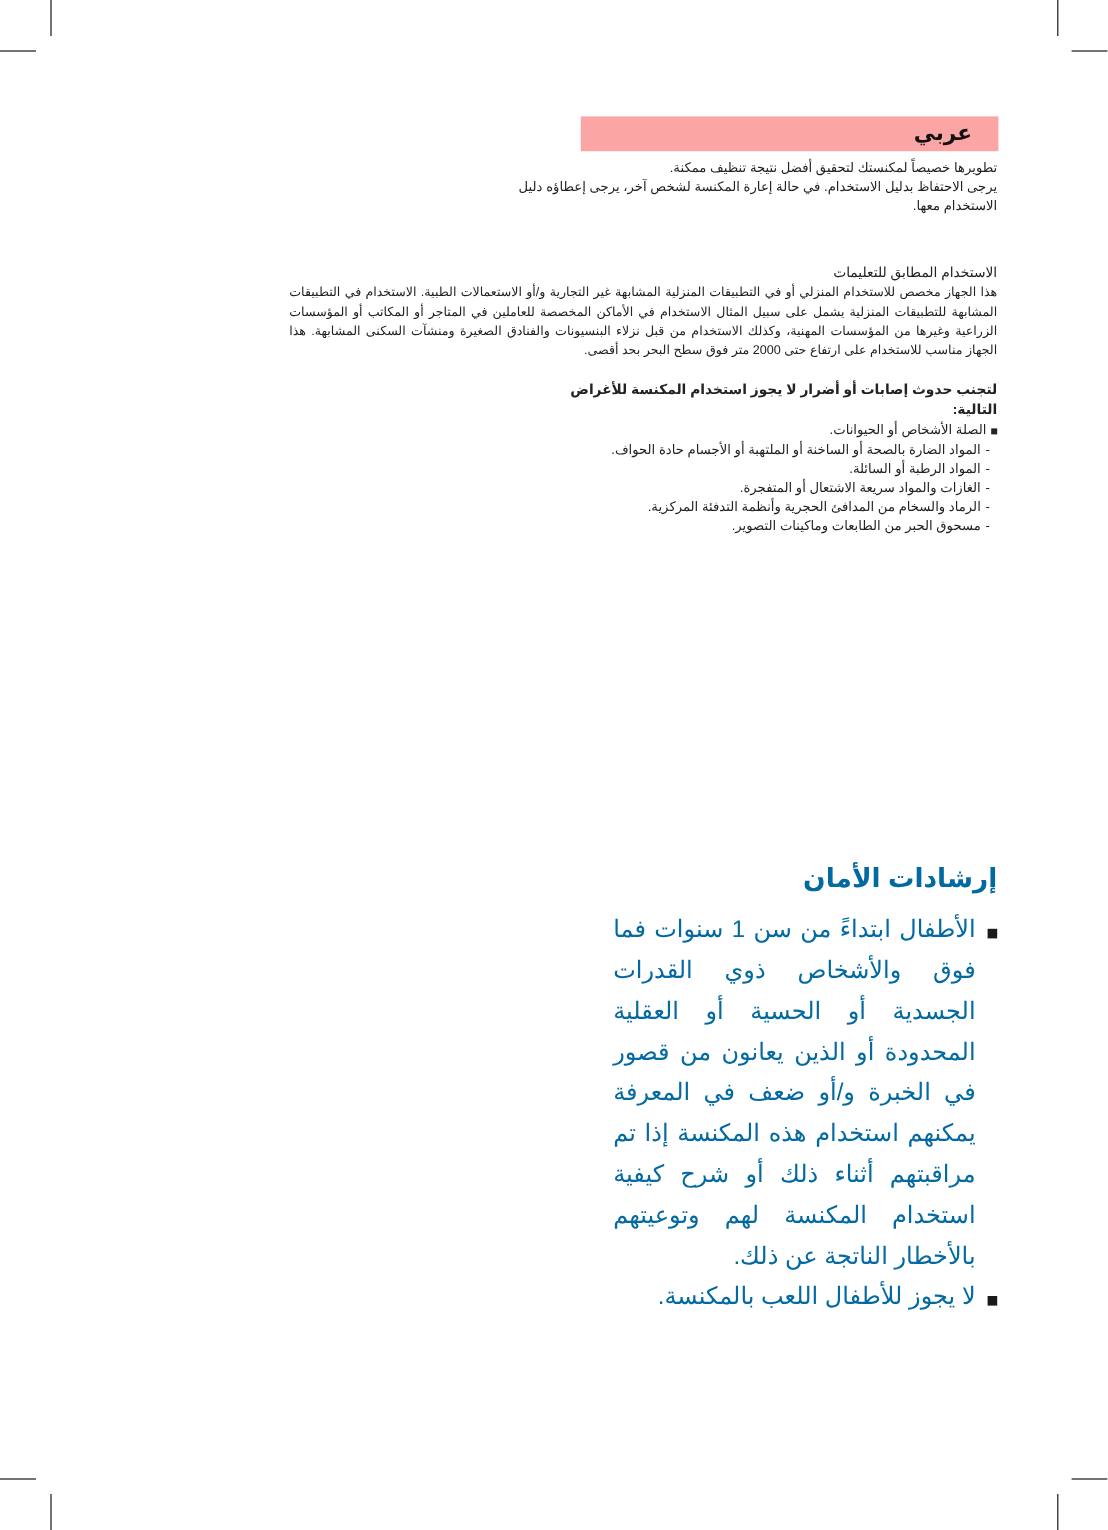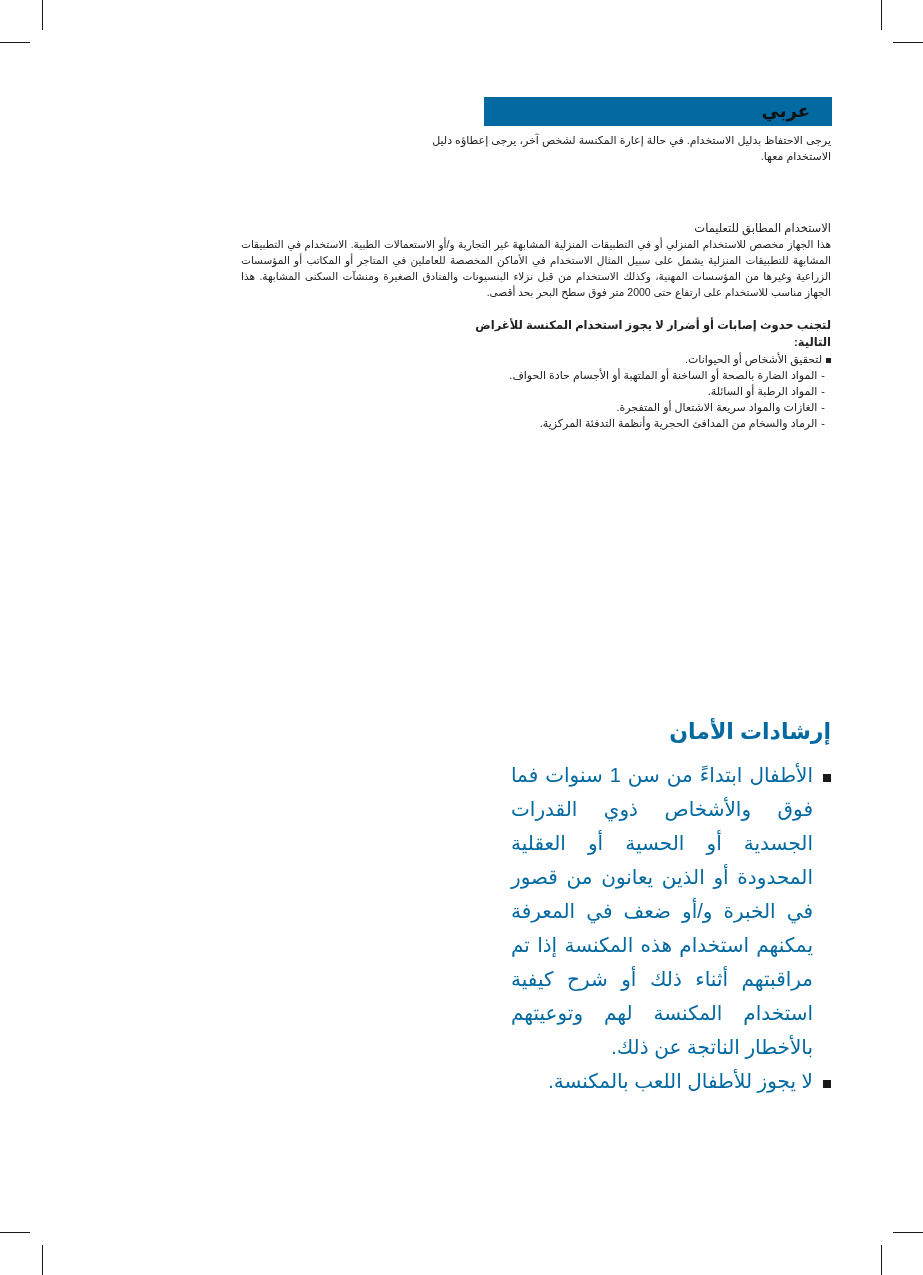--- a/index.html
+++ b/index.html
@@ -21,21 +21,21 @@
     }
     .crop.v { width: 1px; }
     .crop.h { height: 1px; }
 
     .lang-bar {
       position: absolute;
       left: 484px;
       top: 97px;
       width: 348px;
       height: 29px;
-      background: #0369a1;
+      background: #fca5a5;
       direction: rtl;
       box-sizing: border-box;
       padding-right: 22px;
     }
     .lang-bar span {
       font-weight: bold;
       font-size: 18px;
       line-height: 29px;
       color: #111;
     }
@@ -161,40 +161,42 @@
 <div class="crop h" style="left:0; top:1232px; width:30px;"></div>
 <div class="crop v" style="left:42px; top:1245px; height:30px;"></div>
 <div class="crop h" style="left:893px; top:1232px; width:30px;"></div>
 <div class="crop v" style="left:881px; top:1245px; height:30px;"></div>
 
 <div class="lang-bar">
   <span>عربي</span>
 </div>
 
 <div class="small-block intro">
+  <p>تطويرها خصيصاً لمكنستك لتحقيق أفضل نتيجة تنظيف ممكنة.</p>
   <p>يرجى الاحتفاظ بدليل الاستخدام. في حالة إعارة المكنسة لشخص آخر، يرجى إعطاؤه دليل الاستخدام معها.</p>
 </div>
 
 <div class="small-block usage">
   <p class="title">الاستخدام المطابق للتعليمات</p>
   <p class="body">هذا الجهاز مخصص للاستخدام المنزلي أو في التطبيقات المنزلية المشابهة غير التجارية و/أو الاستعمالات الطبية. الاستخدام في التطبيقات المشابهة للتطبيقات المنزلية يشمل على سبيل المثال الاستخدام في الأماكن المخصصة للعاملين في المتاجر أو المكاتب أو المؤسسات الزراعية وغيرها من المؤسسات المهنية، وكذلك الاستخدام من قبل نزلاء البنسيونات والفنادق الصغيرة ومنشآت السكنى المشابهة. هذا الجهاز مناسب للاستخدام على ارتفاع حتى 2000 متر فوق سطح البحر بحد أقصى.</p>
 </div>
 
 <div class="small-block prohibited">
   <p class="title">لتجنب حدوث إصابات أو أضرار لا يجوز استخدام المكنسة للأغراض التالية:</p>
   <ul>
     <li>
-      <span class="sq"></span><span>لتحقيق الأشخاص أو الحيوانات.</span>
+      <span class="sq"></span><span>الصلة الأشخاص أو الحيوانات.</span>
     </li>
   </ul>
   <ul class="dash-list">
     <li><span class="dash">-</span><span>المواد الضارة بالصحة أو الساخنة أو الملتهبة أو الأجسام حادة الحواف.</span></li>
     <li><span class="dash">-</span><span>المواد الرطبة أو السائلة.</span></li>
     <li><span class="dash">-</span><span>الغازات والمواد سريعة الاشتعال أو المتفجرة.</span></li>
     <li><span class="dash">-</span><span>الرماد والسخام من المدافئ الحجرية وأنظمة التدفئة المركزية.</span></li>
+    <li><span class="dash">-</span><span>مسحوق الحبر من الطابعات وماكينات التصوير.</span></li>
   </ul>
 </div>
 
 <div class="safety">
   <h2 class="heading">إرشادات الأمان</h2>
   <ul>
     <li>
       <span class="bsq"></span><span>الأطفال ابتداءً من سن 1 سنوات فما فوق والأشخاص ذوي القدرات الجسدية أو الحسية أو العقلية المحدودة أو الذين يعانون من قصور في الخبرة و/أو ضعف في المعرفة يمكنهم استخدام هذه المكنسة إذا تم مراقبتهم أثناء ذلك أو شرح كيفية استخدام المكنسة لهم وتوعيتهم بالأخطار الناتجة عن ذلك.</span>
     </li>
     <li>

